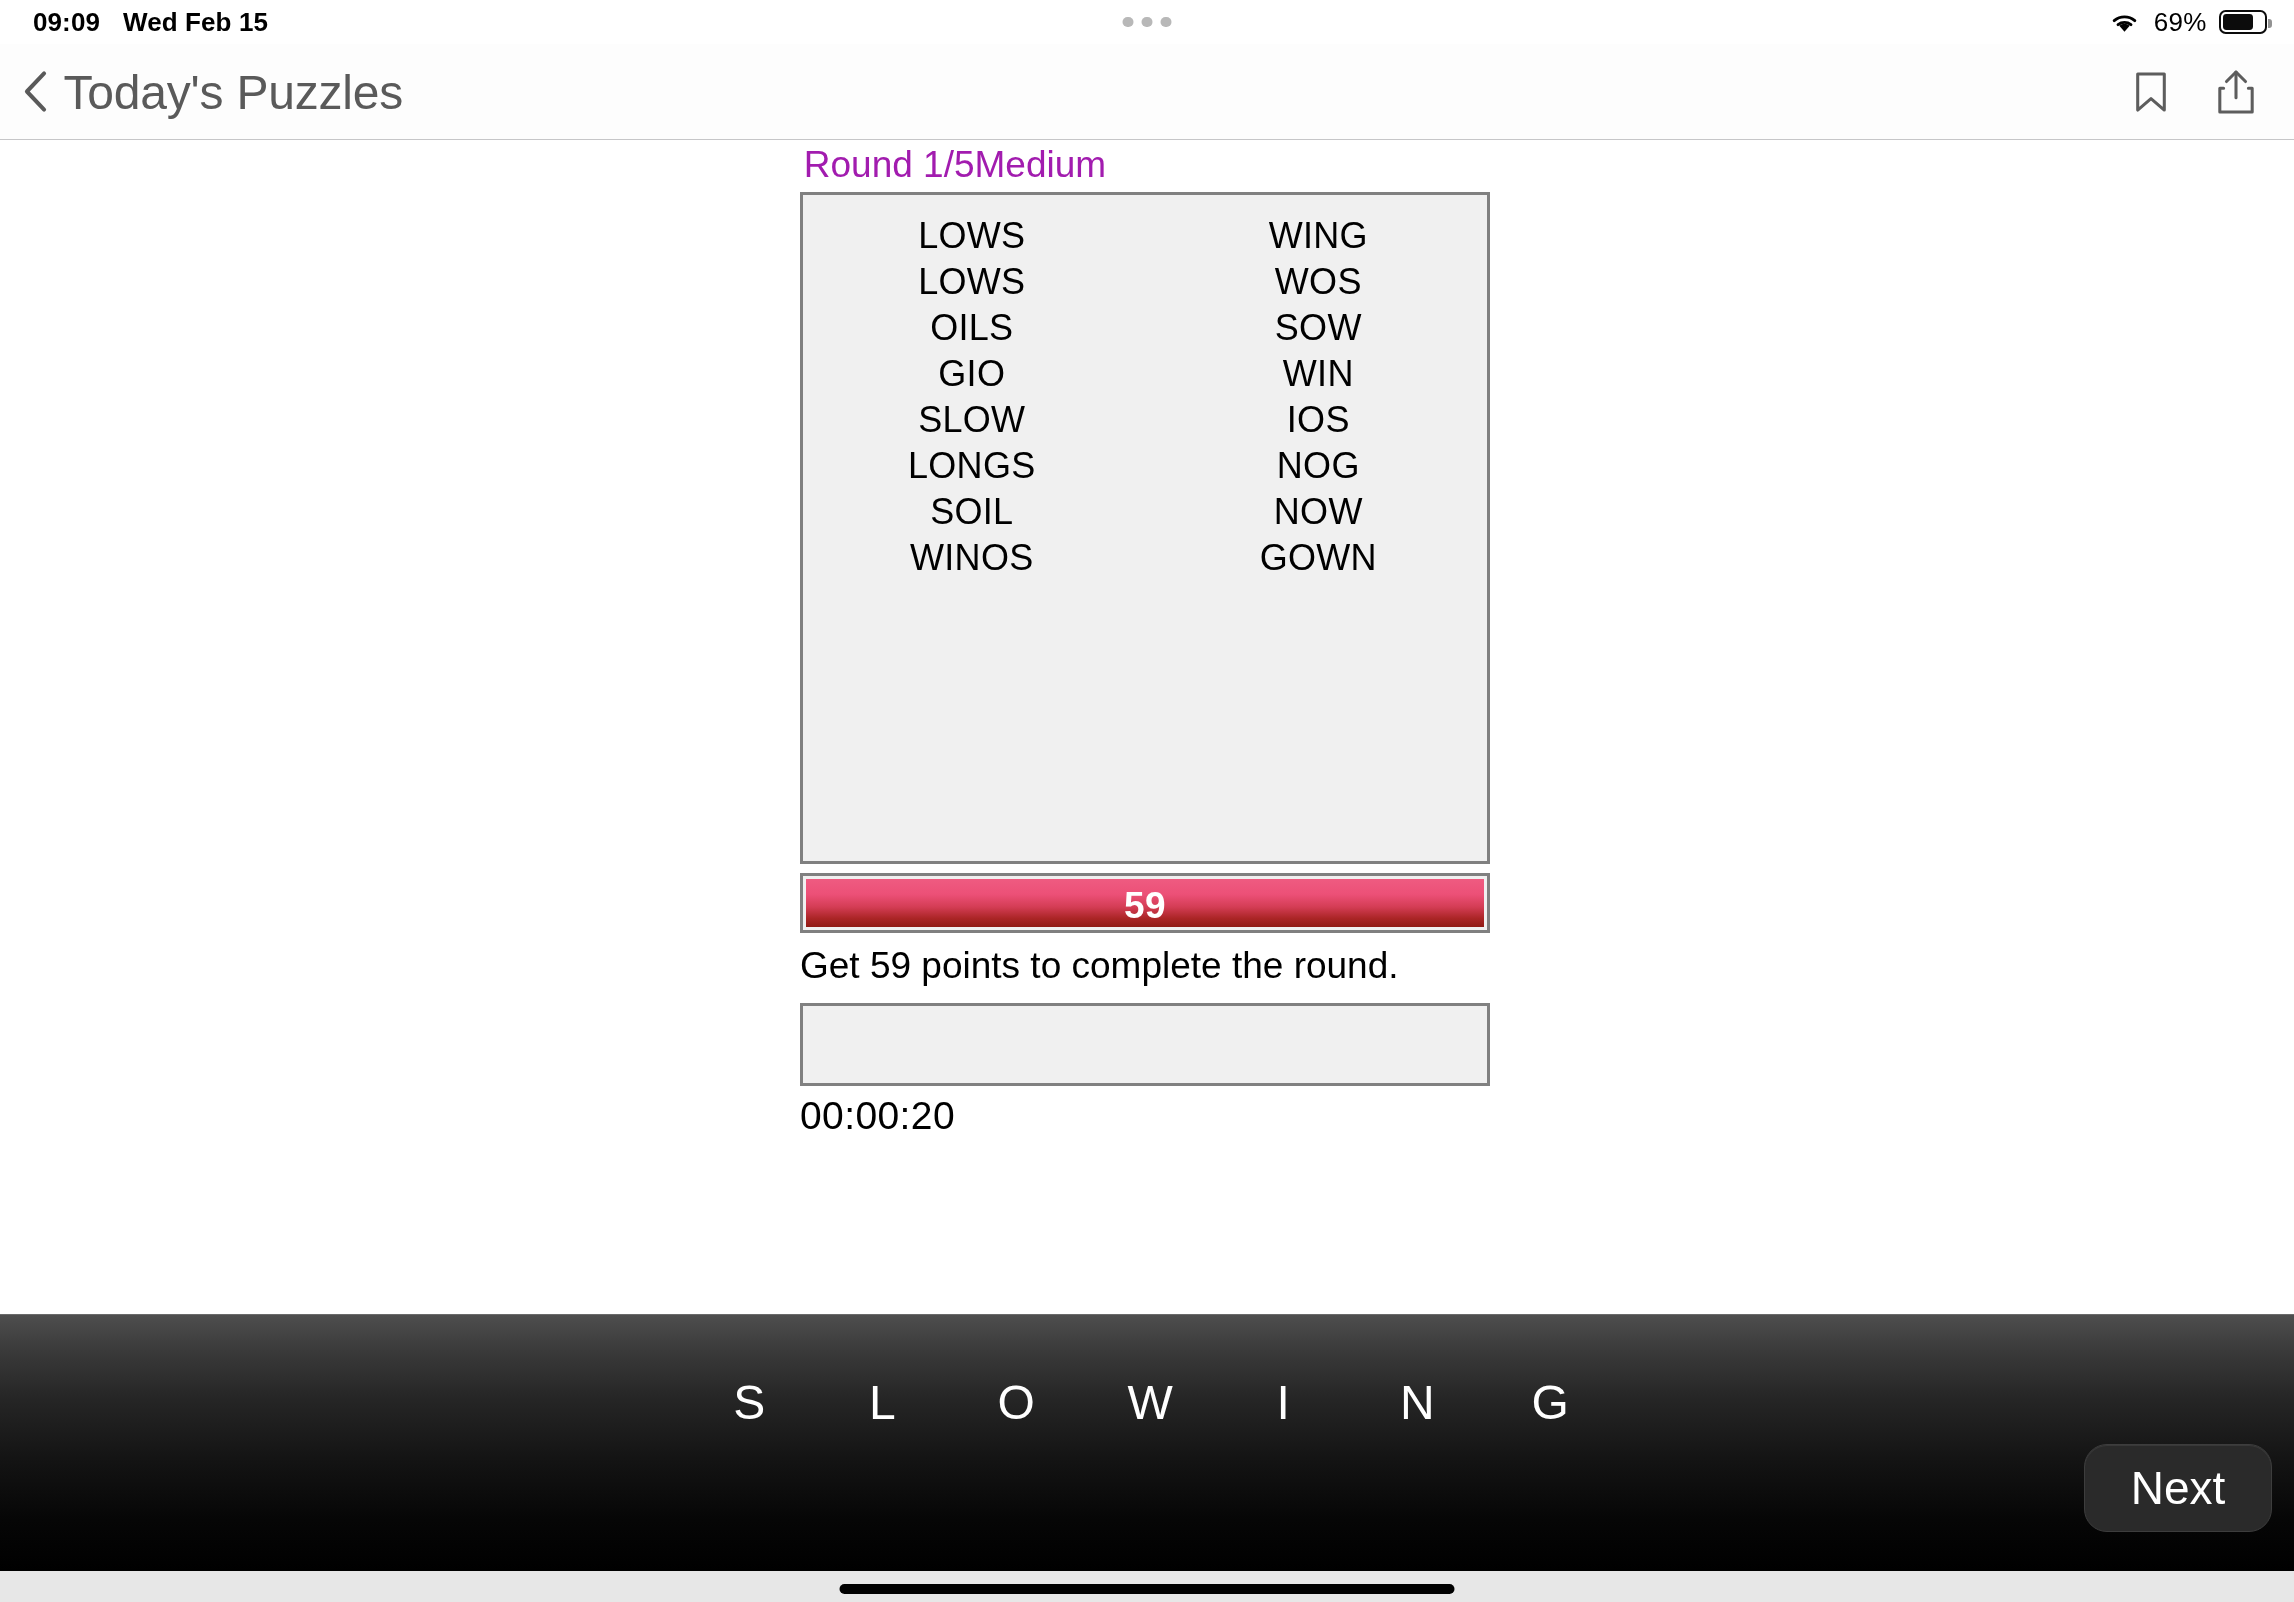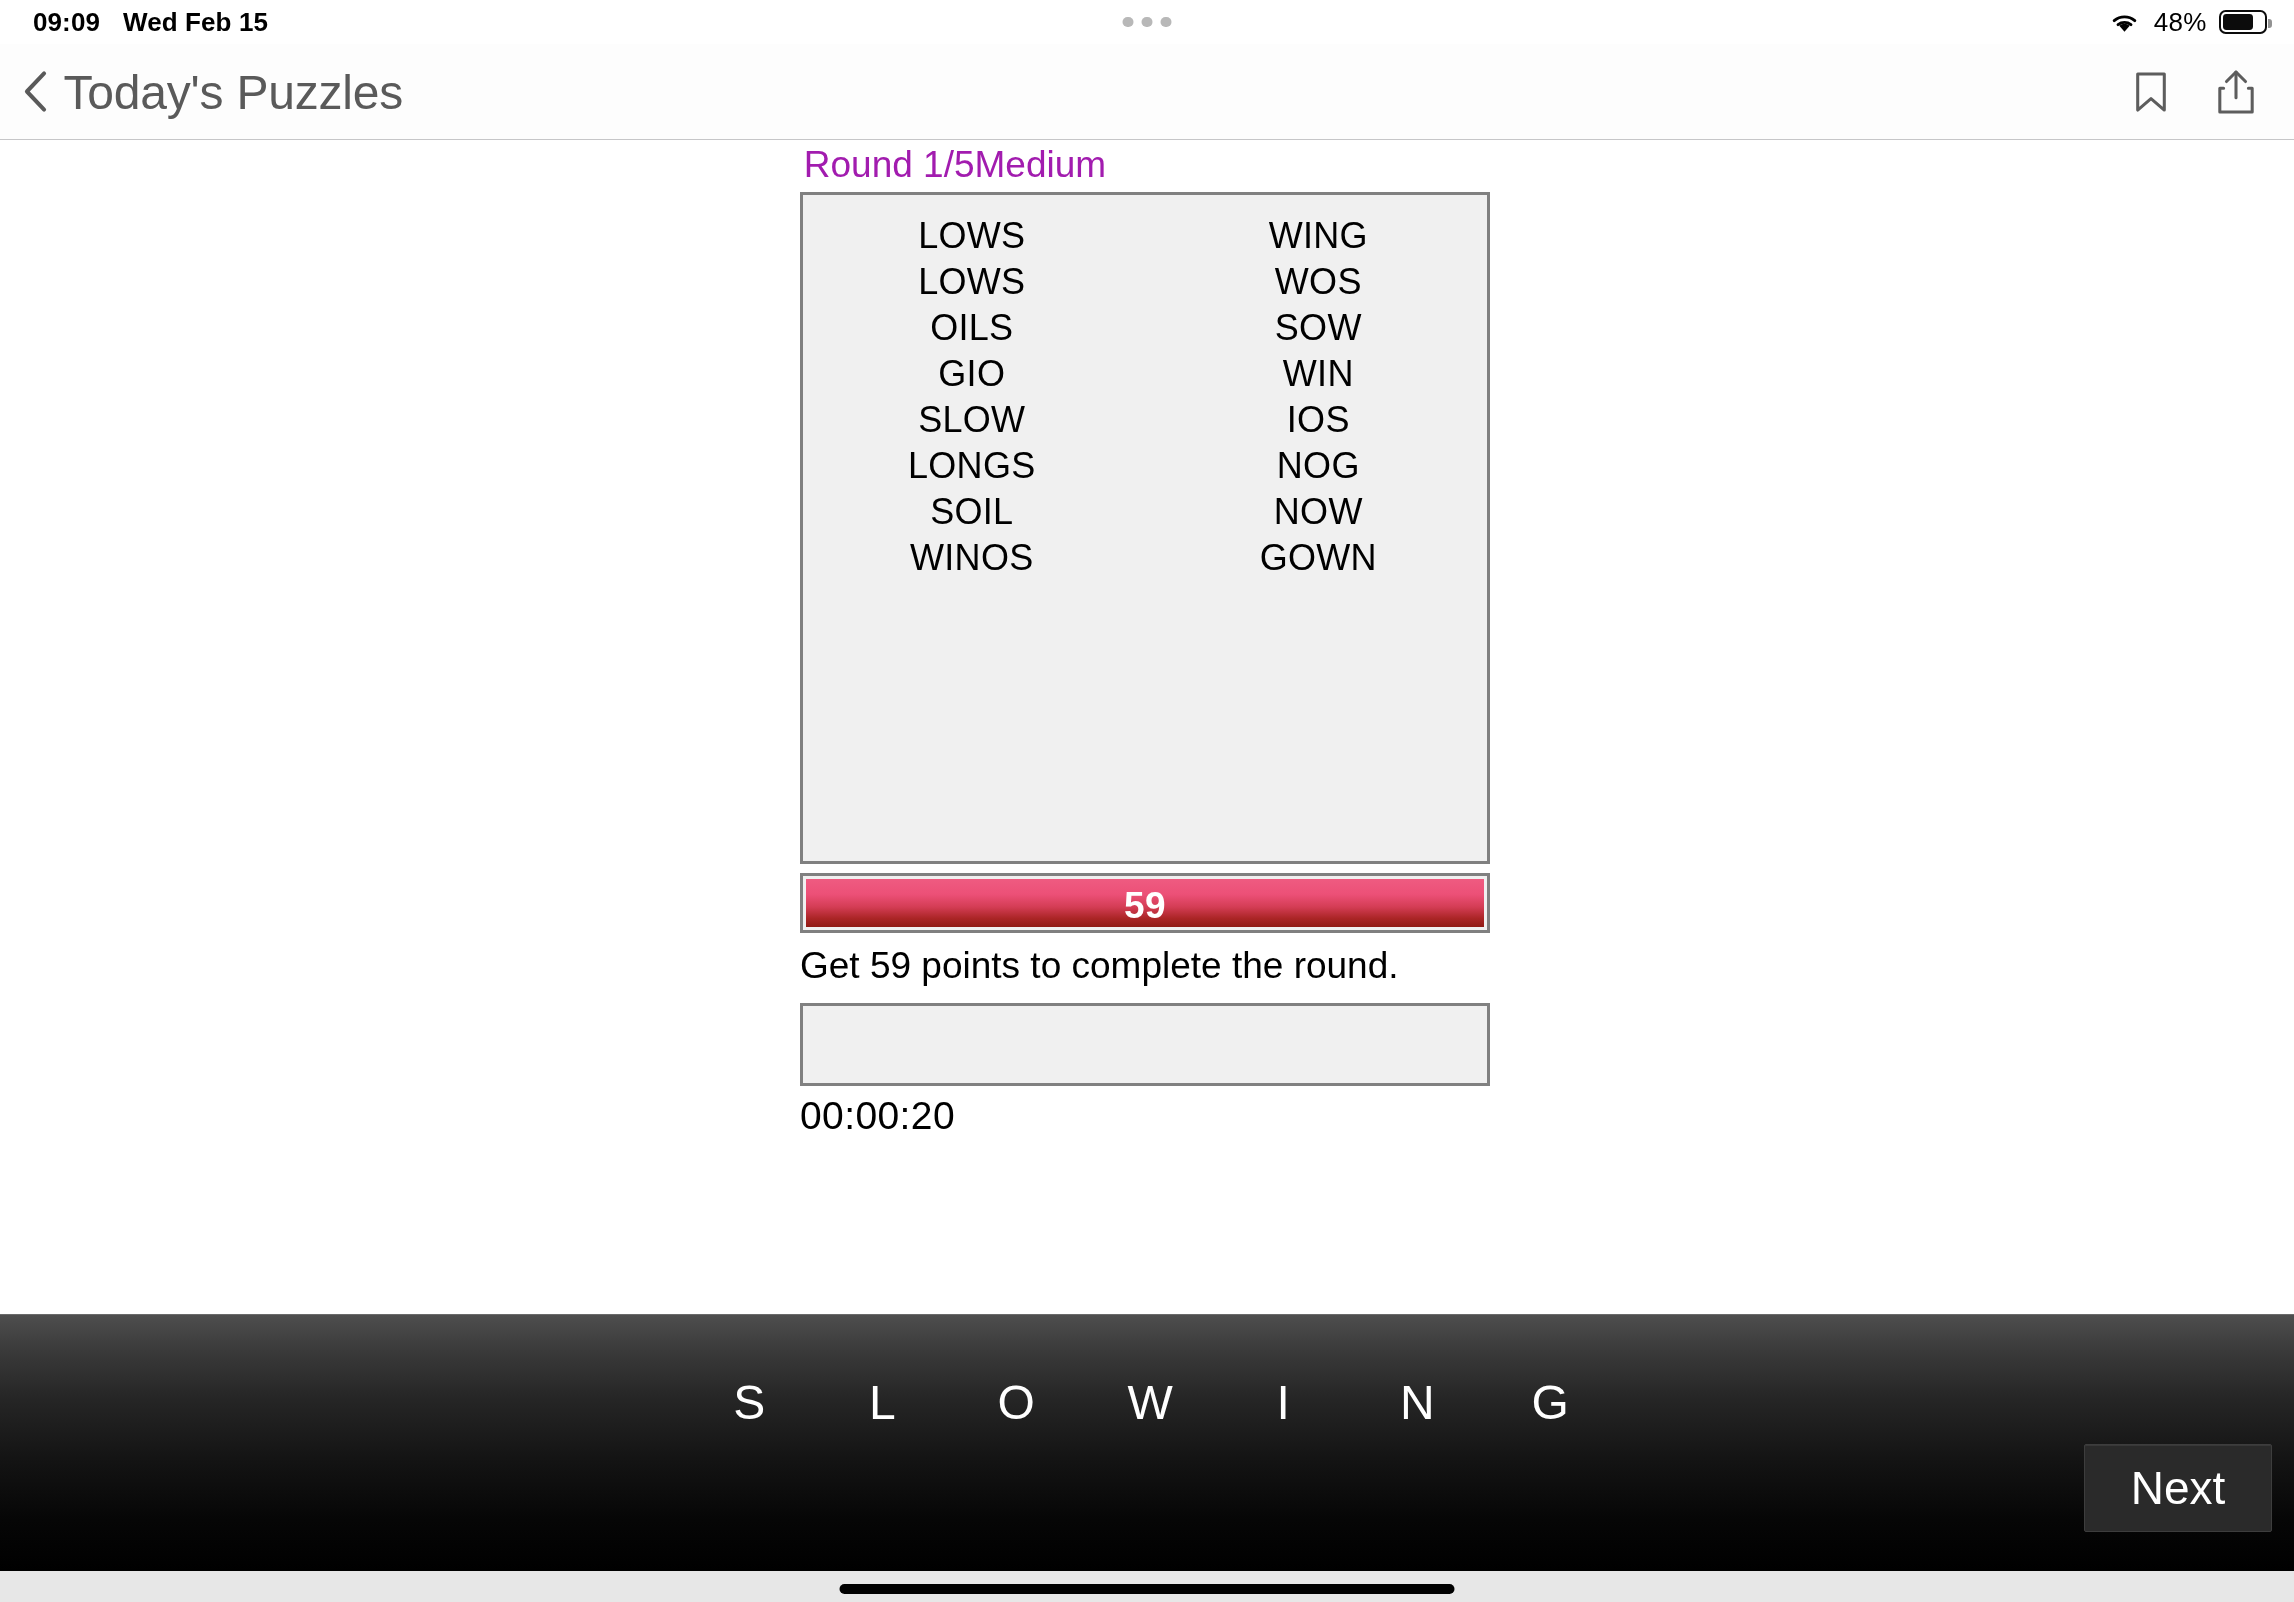--- a/index.html
+++ b/index.html
@@ -262,21 +262,21 @@
   }
 
   #next-button {
     position: absolute;
     right: 22px;
     top: 129px;
     width: 188px;
     height: 88px;
     background: #2a2a2a;
     border: 1px solid #3d3d3d;
-    border-radius: 2px;
+    border-radius: 23px;
     color: #ffffff;
     font-size: 46px;
     display: flex;
     align-items: center;
     justify-content: center;
     cursor: pointer;
     box-shadow: inset 0 1px 0 rgba(255,255,255,0.07);
   }
 
   
@@ -315,21 +315,21 @@
       <span></span>
       <span></span>
     </div>
 
     <div id="status-right">
       <svg class="wifi-ico" viewBox="0 0 34 26">
         <path d="M17 22.6 L11.6 16.3 a8.4 8.4 0 0 1 10.8 0 Z" fill="#000"></path>
         <path d="M6.3 11.0 a16.8 16.8 0 0 1 21.4 0" stroke="#000" stroke-width="3.1" fill="none" stroke-linecap="round"></path>
         <path d="M10.3 15.2 a11.0 11.0 0 0 1 13.4 0" stroke="#000" stroke-width="3.1" fill="none" stroke-linecap="round"></path>
       </svg>
-      <span class="pct">48%</span>
+      <span class="pct">69%</span>
       <span class="batt">
         <span class="fill" style="width: 68%;"></span>
       </span>
     </div>
   </div>
 
   <div id="nav-bar">
     <div id="nav-back">
       <svg class="chev" viewBox="0 0 30 44">
         <path d="M24 3 L6 22 L24 41" stroke="#5a5a5a" stroke-width="4.2" fill="none" stroke-linecap="round" stroke-linejoin="round"></path>

